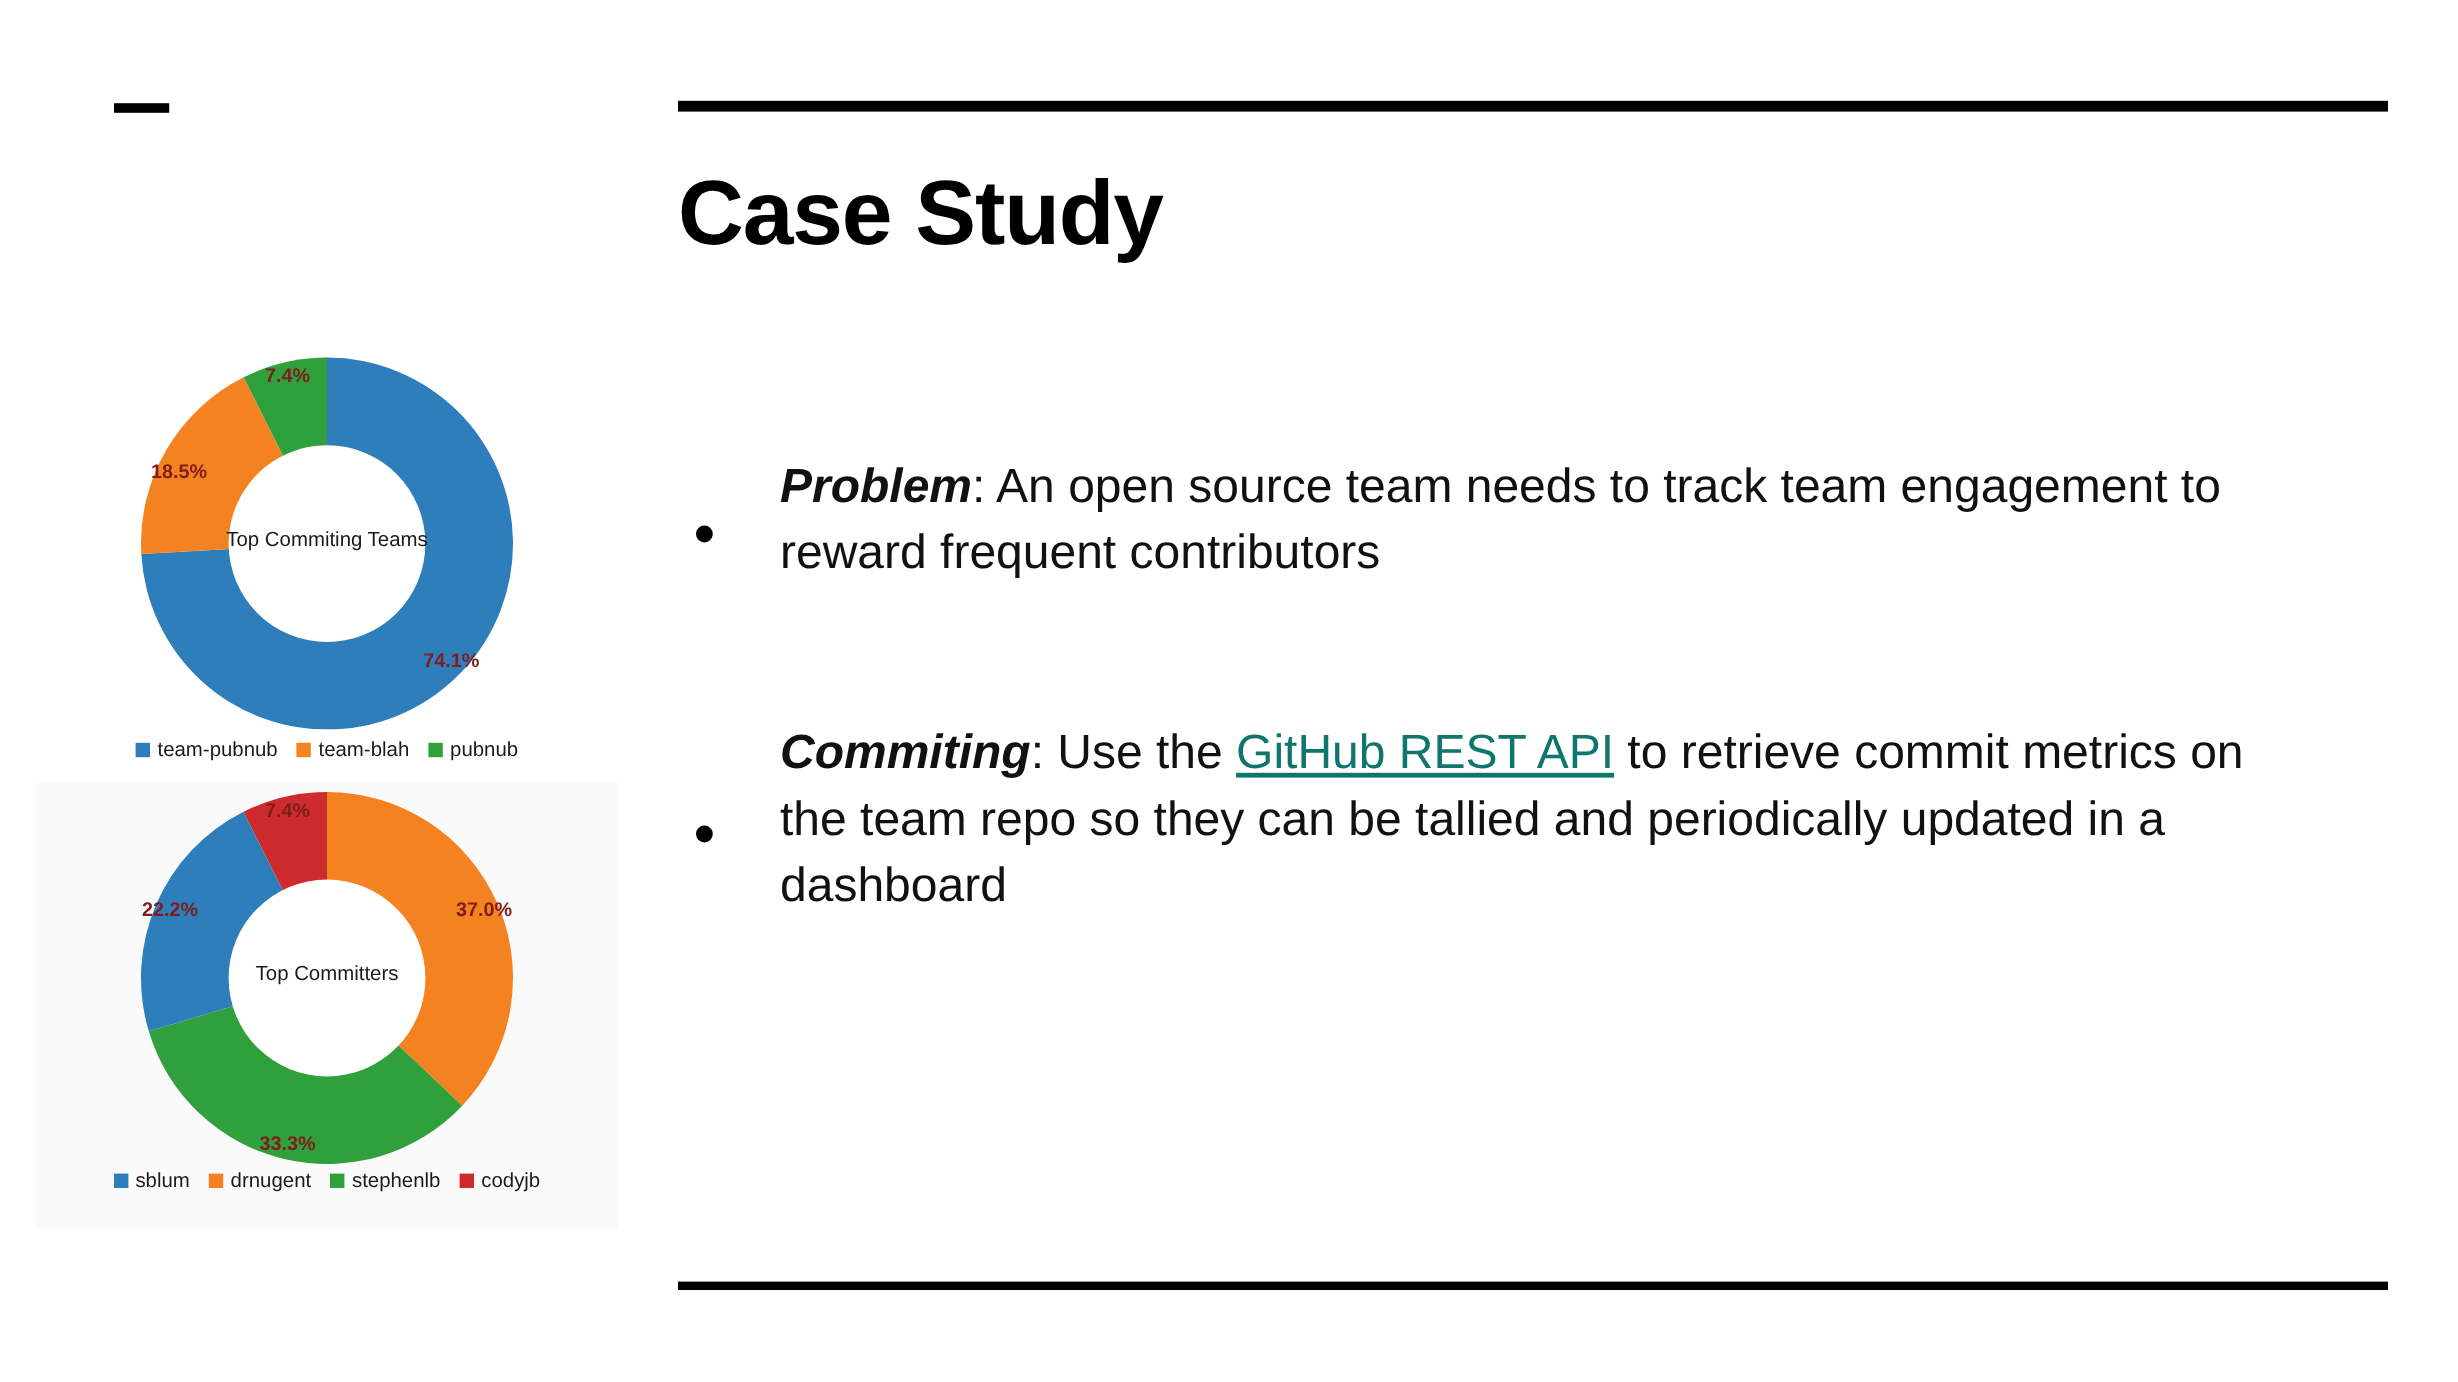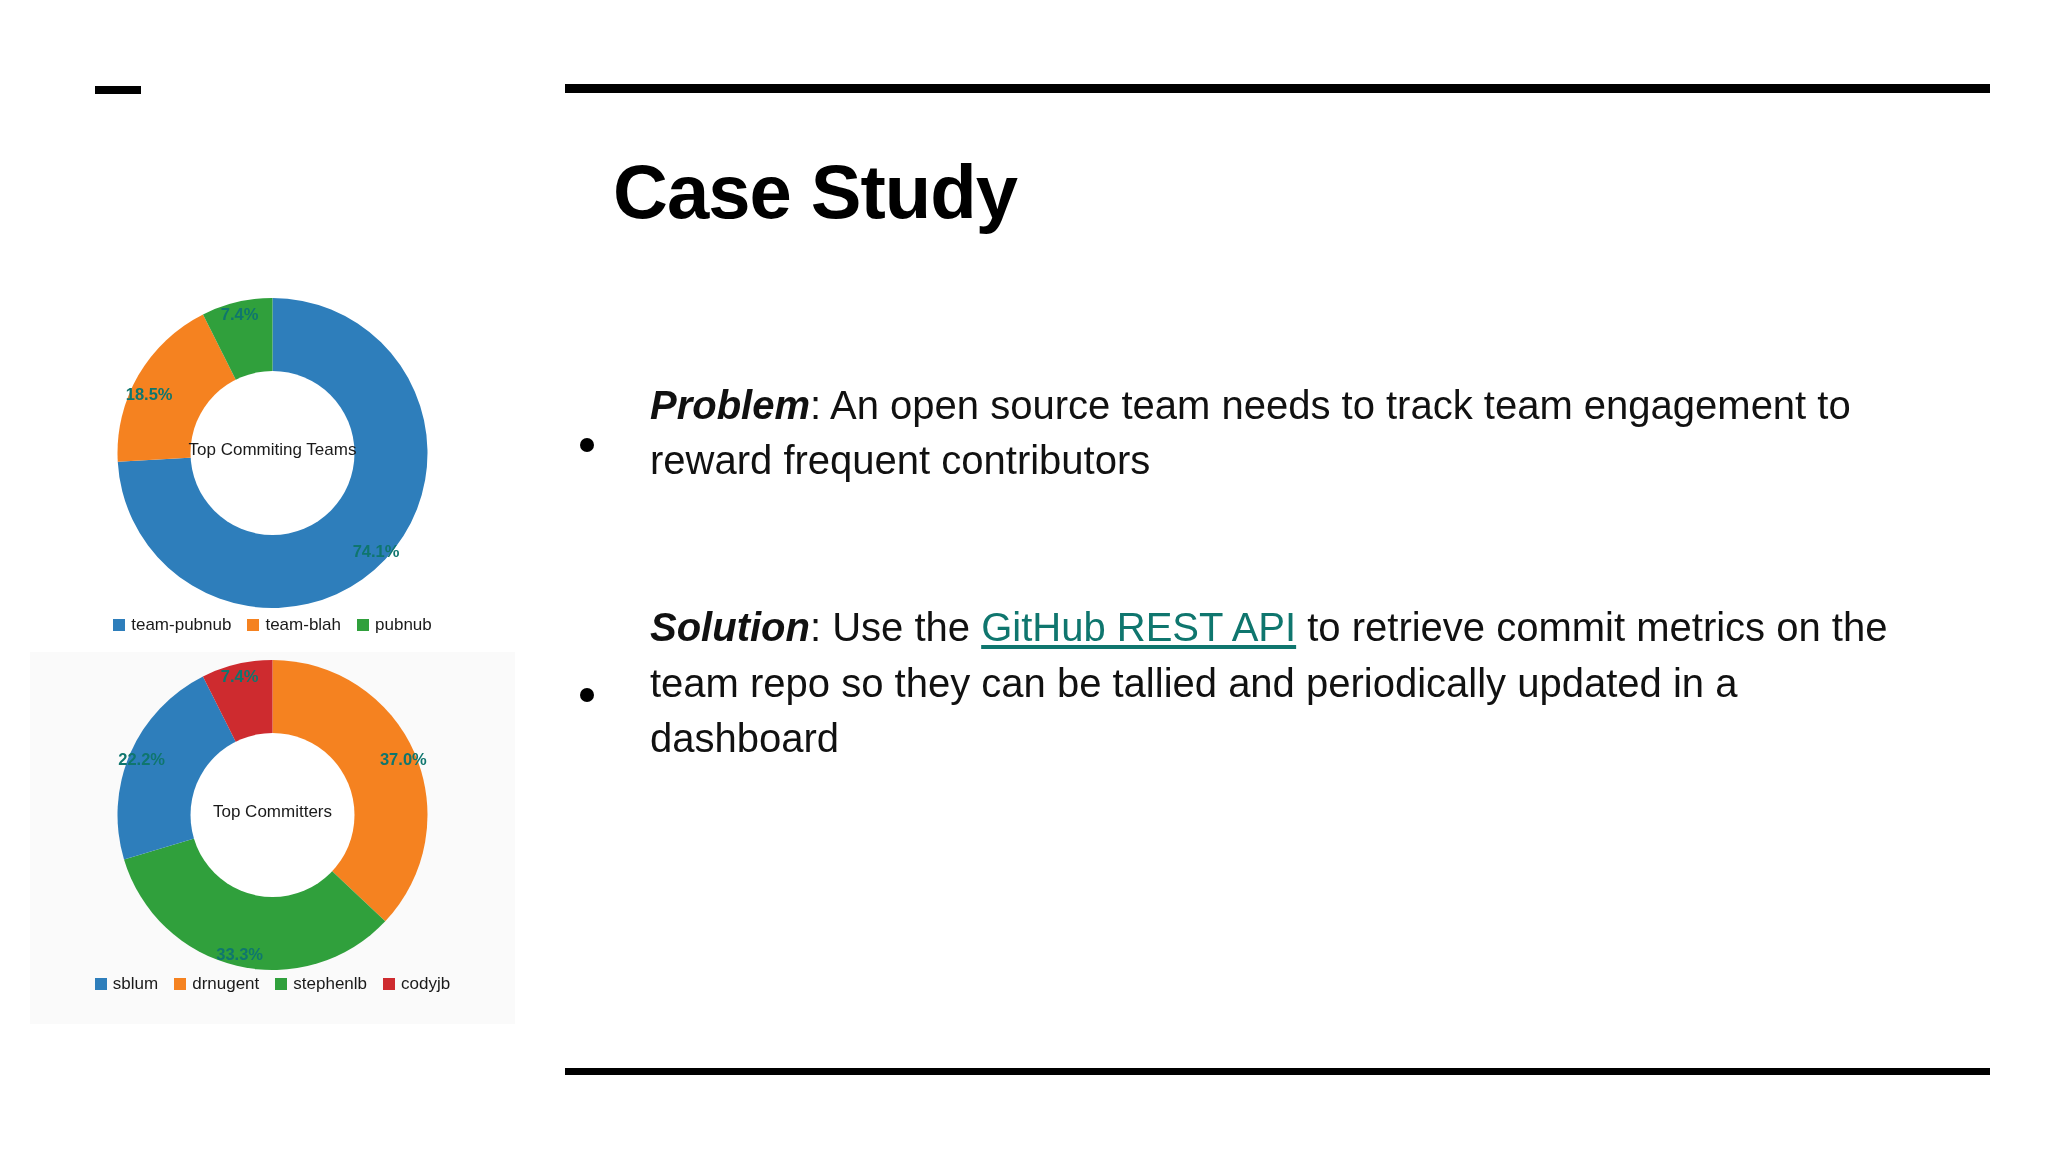--- a/index.html
+++ b/index.html
@@ -38,28 +38,27 @@
   }
   .rule-bottom {
     top: 1068px;
     height: 7px;
   }
 
   
   .slide-title {
     position: absolute;
     left: 565px;
-    top: 152px;
+    top: 138px;
     font-size: 76px;
     font-weight: 700;
     letter-spacing: -1px;
     color: #000000;
     line-height: 1.05;
     white-space: nowrap;
-    margin-left: 48px;
   }
 
   
   .bullets {
     position: absolute;
     left: 580px;
     top: 378px;
     width: 1330px;
   }
   .bullet-row {
@@ -131,21 +130,21 @@
     font-size: 17px;
     color: #1a1a1a;
   }
   .chart-card.one .donut-center-label { top: 150px; }
   .chart-card.two .donut-center-label { top: 150px; }
 
   .slice-label {
     position: absolute;
     font-size: 16.5px;
     font-weight: 600;
-    color: #0f766e;
+    color: #7f1d1d;
     transform: translate(-50%, -50%);
     white-space: nowrap;
   }
 
   .legend {
     position: absolute;
     left: 0;
     width: 485px;
     display: flex;
     justify-content: center;
@@ -183,21 +182,21 @@
   <div class="bullet-row">
     <span class="bullet-dot"></span>
     <div class="bullet-text">
       <span class="lead">Problem</span><span>: </span><span>An open source team needs to track team engagement to reward frequent contributors</span>
     </div>
   </div>
 
   <div class="bullet-row">
     <span class="bullet-dot"></span>
     <div class="bullet-text">
-      <span class="lead">Solution</span><span>: </span><span>Use the </span><span class="link">GitHub REST API</span><span> to retrieve commit metrics on the team repo so they can be tallied and periodically updated in a dashboard</span>
+      <span class="lead">Commiting</span><span>: </span><span>Use the </span><span class="link">GitHub REST API</span><span> to retrieve commit metrics on the team repo so they can be tallied and periodically updated in a dashboard</span>
     </div>
   </div>
 
 </div>
 
 <div class="chart-card one">
   <div class="donut-wrap">
     <svg class="donut-svg" width="485" height="318" viewBox="0 0 485 318">
       <g id="donut1-slices">
           <path d="M 242.5 163 L 242.5 8 A 155 155 0 1 1 87.74775973310886 171.76037284471383 Z" fill="#2E7EBB"></path>

